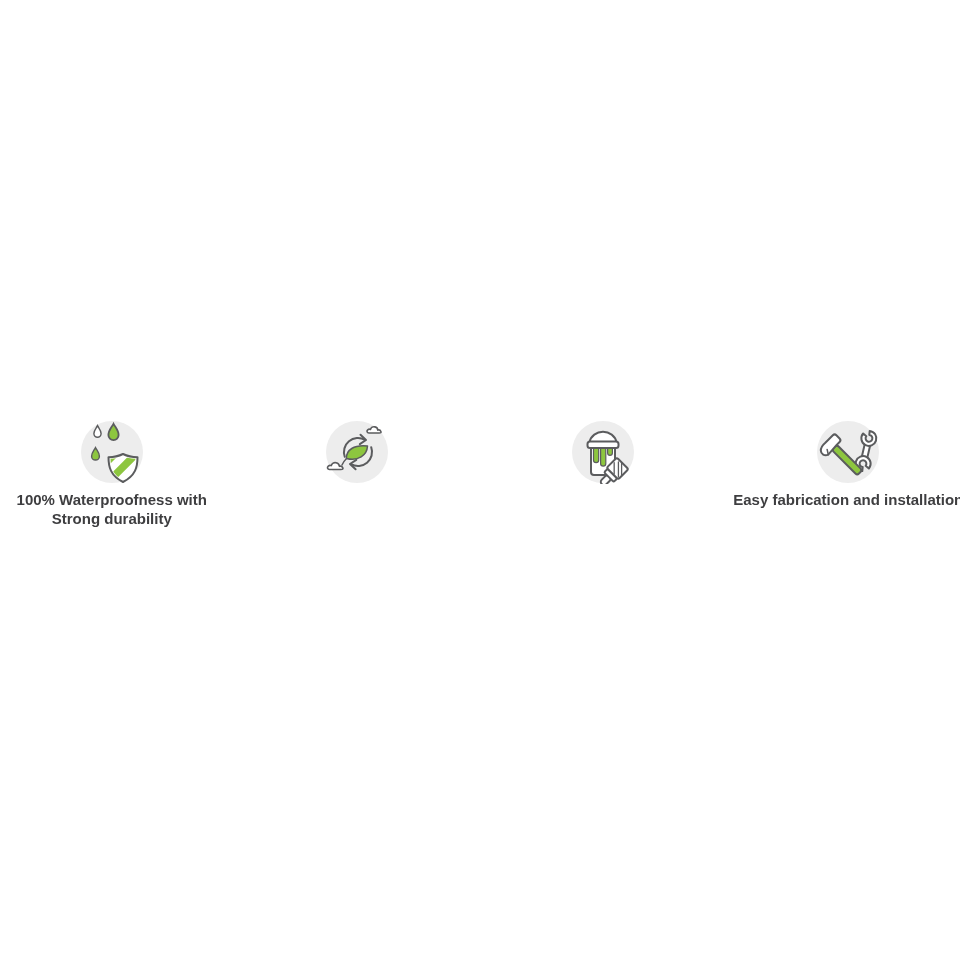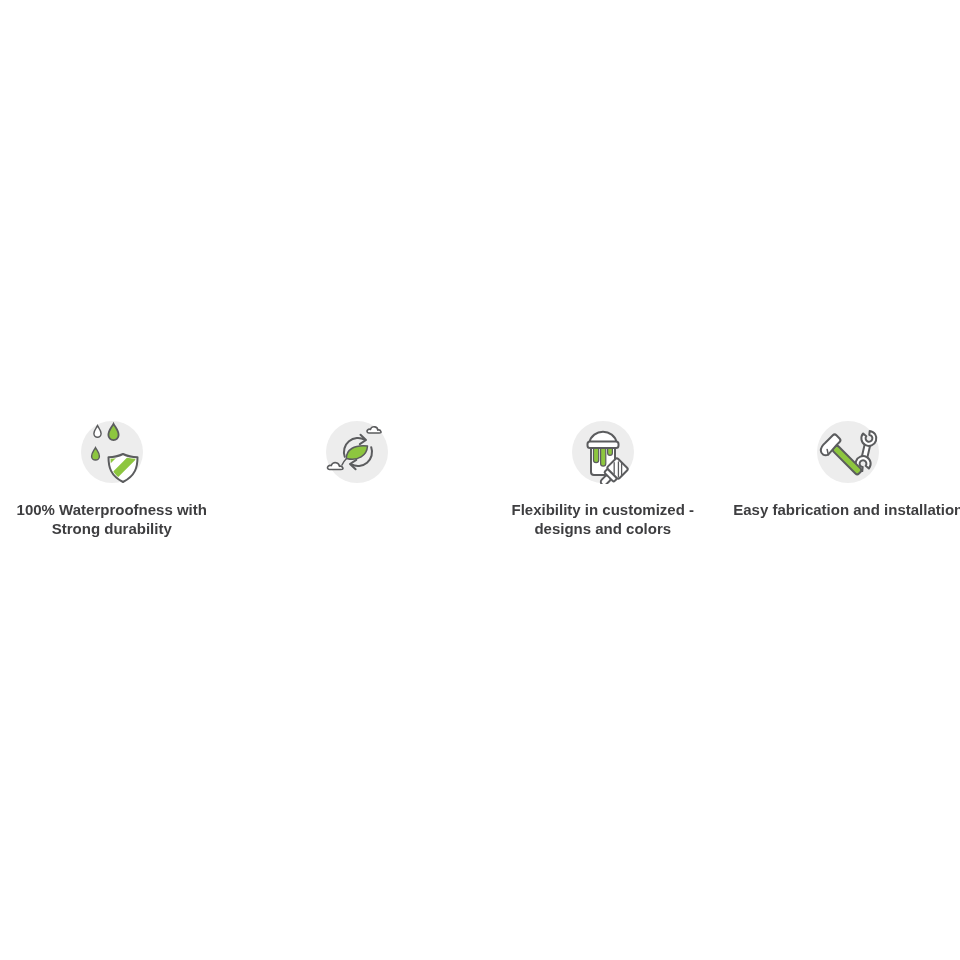--- a/index.html
+++ b/index.html
@@ -1,21 +1,21 @@
 <!DOCTYPE html>
 <html><head>
 <meta charset="utf-8">
 <style>
   html,body{margin:0;padding:0;background:#ffffff;}
   body{width:960px;height:960px;position:relative;overflow:hidden;
        font-family:"Liberation Sans", sans-serif;}
   .features{position:absolute;top:420px;left:-11px;width:982px;display:flex;}
   .feature{width:245.5px;display:flex;flex-direction:column;align-items:center;}
   .icon-wrap{width:64px;height:64px;}
-  .caption{margin-top:16px;font-size:15px;line-height:19px;font-weight:bold;
+  .caption{margin-top:6px;font-size:15px;line-height:19px;font-weight:bold;
            color:#3e3e40;text-align:center;white-space:pre-line;}
   svg{display:block;}
 </style>
 </head>
 <body>
 
 <div class="features">
 
   <div class="feature">
     <div class="icon-wrap">
@@ -75,22 +75,20 @@
         <path d="M36.6,27.5 L36.6,33 A2.4,2.4 0 0 0 41.4,33 L41.4,27.5 Z" fill="#8dc63f" stroke="#5b5c5e" stroke-width="1.2"></path>
         <rect x="16.5" y="21.5" width="31" height="6.5" rx="2.5" fill="#ffffff" stroke="#5b5c5e" stroke-width="2"></rect>
         <g transform="translate(40,55) rotate(-45)">
           <rect x="-13" y="-3.2" width="11" height="6.4" rx="3.2" fill="#ffffff" stroke="#5b5c5e" stroke-width="2"></rect>
           <rect x="-3" y="-6.8" width="5" height="13.6" rx="1.5" fill="#ffffff" stroke="#5b5c5e" stroke-width="2"></rect>
           <rect x="2" y="-8.2" width="14.5" height="16.4" rx="2" fill="#ffffff" stroke="#5b5c5e" stroke-width="2"></rect>
           <path d="M4,6.5 L14.5,-4 M7,8 L16,-1 M3,1.5 L11,-6.5" fill="none" stroke="#5b5c5e" stroke-width="1.3" stroke-linecap="round"></path>
         </g>
       </svg>
     </div>
-    <div class="caption">Flexibility in customized -
-designs and colors</div>
   </div>
 
   <div class="feature">
     <div class="icon-wrap">
       <svg width="64" height="64" viewBox="0 0 64 64">
         <circle cx="32" cy="32" r="31" fill="#ededed"></circle>
         <g transform="translate(50,31) rotate(13)">
           <rect x="-2.8" y="-8.5" width="5.6" height="17" fill="#ffffff" stroke="#5b5c5e" stroke-width="2"></rect>
           <path d="M -0.9,-20.4 A 7.5,7.5 0 1 1 -6.7,-16.4 L -3.0,-14.5 A 3.4,3.4 0 1 0 -0.4,-16.4 Z" fill="#ffffff" stroke="#5b5c5e" stroke-width="2" stroke-linejoin="round"></path>
           <path d="M 6.7,16.4 A 7.5,7.5 0 1 0 0.9,20.4 L 0.4,16.4 A 3.4,3.4 0 1 1 3.0,14.5 Z" fill="#ffffff" stroke="#5b5c5e" stroke-width="2" stroke-linejoin="round"></path>

